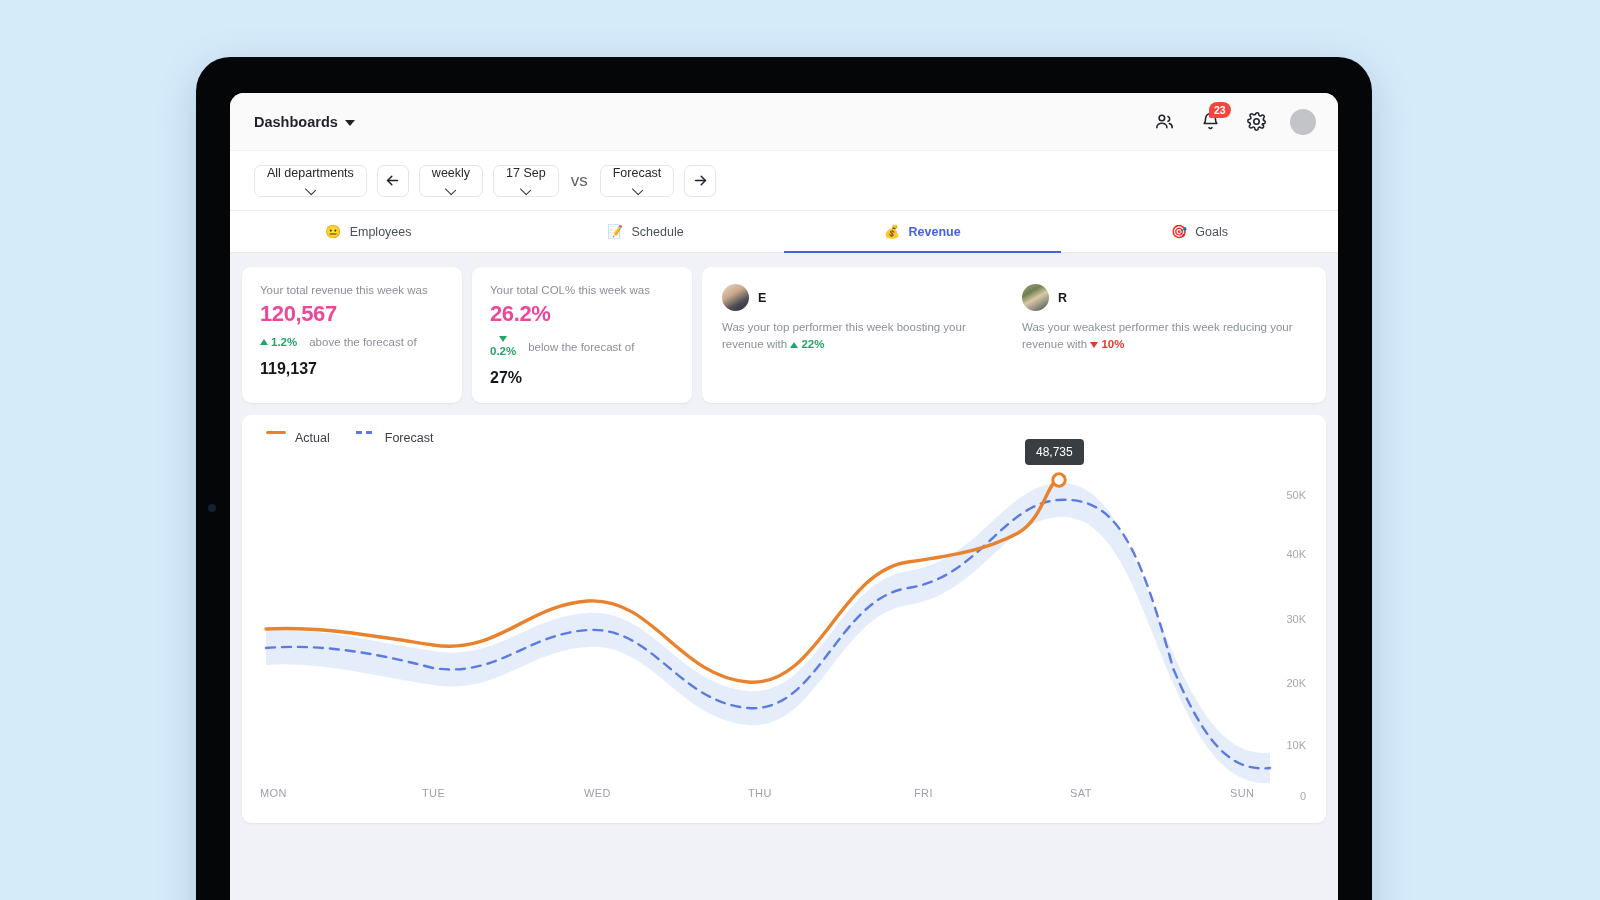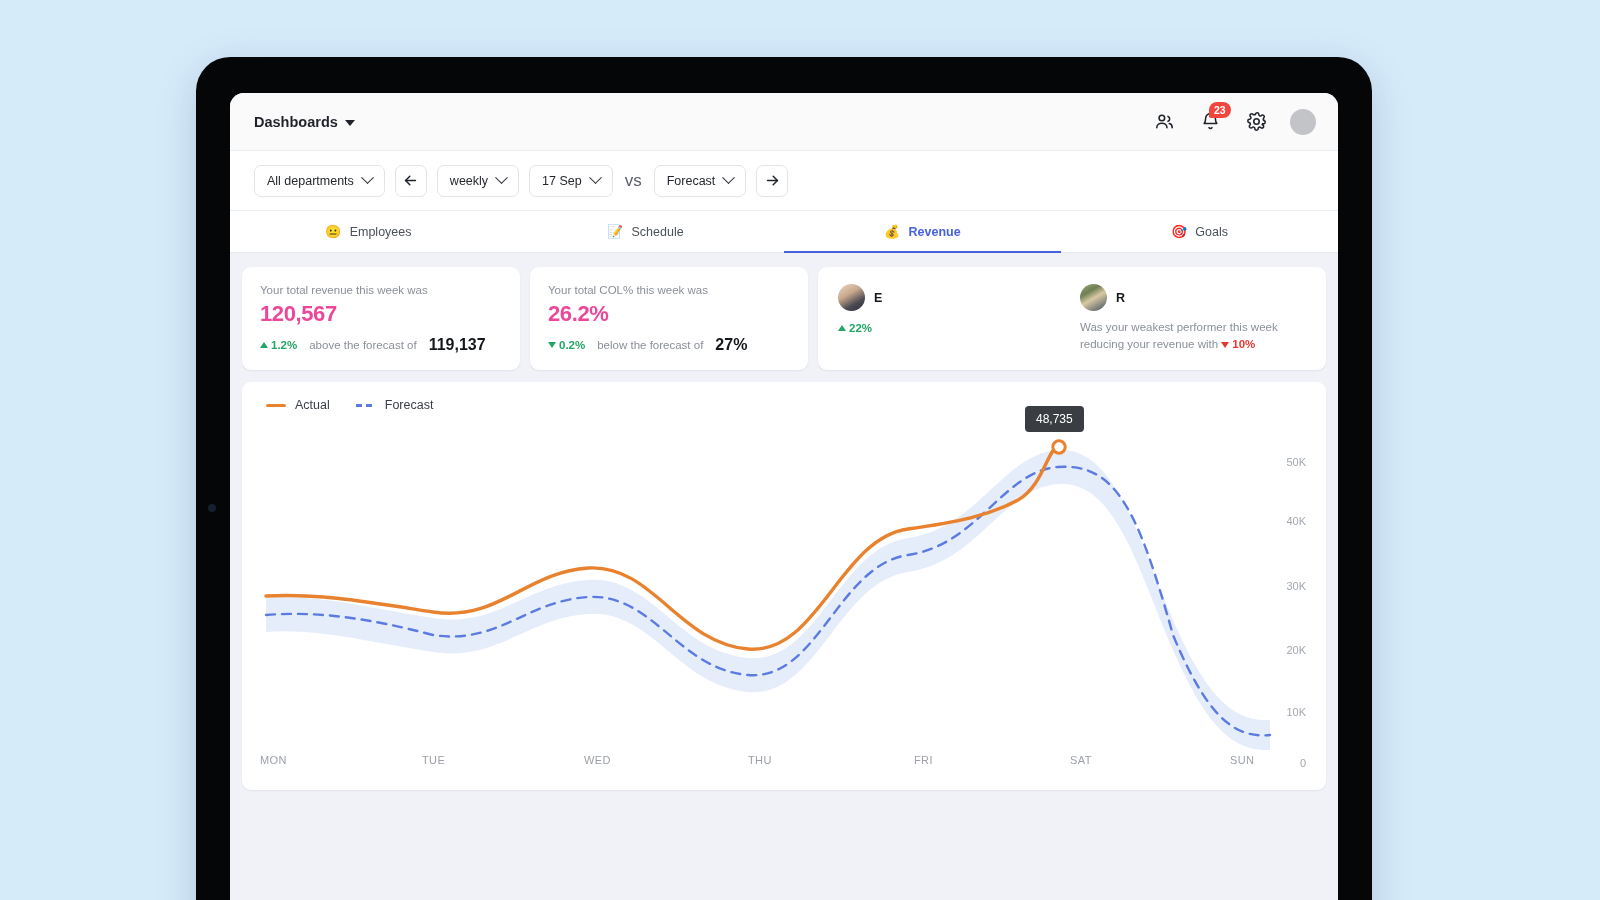--- a/index.html
+++ b/index.html
@@ -91,20 +91,21 @@
   .pill {
     height: 32px;
     border: 1px solid #E2E4E9;
     border-radius: 7px;
     background: #fff;
     display: flex; align-items: center; gap: 9px;
     padding: 0 12px;
     font-size: 12.5px; color: #25292F;
     cursor: pointer;
     white-space: nowrap;
+    flex-direction: column;
   }
   .chev {
     width: 9px; height: 9px;
     border-right: 1.6px solid #32363C;
     border-bottom: 1.6px solid #32363C;
     transform: rotate(45deg) translate(-2px,-2px);
   }
   .sq-btn {
     width: 32px; height: 32px;
     border: 1px solid #E2E4E9;
@@ -140,48 +141,48 @@
 
   
   .content { padding: 14px 12px 0 12px; }
 
   .kpi-row { display: flex; gap: 10px; }
   .card {
     background: #fff;
     border-radius: 9px;
     box-shadow: 0 1px 2px rgba(25,35,60,.07);
   }
-  .kpi-card { width: 278px; padding: 17px 18px 16px 18px; }
+  .kpi-card { width: 220px; padding: 17px 18px 16px 18px; }
   .kpi-label { font-size: 11.5px; color: #8A9099; margin-bottom: 5px; }
   .kpi-value { font-size: 22px; font-weight: bold; color: #ec4899; letter-spacing: -.4px; margin-bottom: 9px; }
   .kpi-foot { font-size: 11.5px; color: #8A9099; display: flex; align-items: center; gap: 12px; flex-wrap: wrap; }
   .kpi-foot b { color: #14181D; font-size: 16px; }
   .delta { font-weight: bold; display: inline-flex; align-items: center; gap: 3px; }
   .delta.up { color: #22A565; }
-  .delta.down-green { color: #22A565; }
+  .delta.down-green { color: #22A565; flex-direction: column; }
   .delta.down-red { color: #E23A32; }
   .tri-up { width:0;height:0;border-left:4.5px solid transparent;border-right:4.5px solid transparent;border-bottom:6px solid currentColor; }
   .tri-down { width:0;height:0;border-left:4.5px solid transparent;border-right:4.5px solid transparent;border-top:6px solid currentColor; }
 
   .perf-card { flex: 1; padding: 17px 20px 16px 20px; display: flex; gap: 16px; }
   .perf { flex: 1; }
   .perf-head { display: flex; align-items: center; gap: 9px; margin-bottom: 8px; }
   .perf-avatar {
     width: 27px; height: 27px; border-radius: 50%;
     background: #cfd3d8; overflow: hidden; position: relative; flex: none;
   }
   .perf-avatar.a1 { background: linear-gradient(150deg,#e9d8c9 0%,#caa88c 38%,#4a4a52 70%,#2e2e36 100%); }
   .perf-avatar.a2 { background: linear-gradient(150deg,#9fae7e 0%,#6f7f52 30%,#d9c9a4 52%,#3b4a5a 100%); }
   .perf-name { font-size: 12.5px; font-weight: bold; color: #14181D; }
   .perf-text { font-size: 11.5px; color: #8A9099; line-height: 1.45; }
 
   
   .chart-card { margin-top: 12px; padding: 16px 16px 10px 16px; position: relative; height: 408px; }
   .legend { display: flex; align-items: center; gap: 26px; padding-left: 8px; }
-  .legend-item { display: flex; align-items: center; gap: 9px; font-size: 12.5px; color: #3A4048; cursor: pointer; }
+  .legend-item { display: flex; gap: 9px; font-size: 12.5px; color: #3A4048; cursor: pointer; }
   .lg-solid { width: 20px; height: 3px; border-radius: 2px; background: #E8822E; }
   .lg-dash { width: 20px; height: 3px; background: repeating-linear-gradient(to right,#5B7BE0 0 6px,transparent 6px 10px); }
 
   .plot-wrap { position: relative; height: 330px; margin-top: 8px; }
   .plot-svg { position: absolute; left: 0; top: 0; }
 
   .ylabel {
     position: absolute; right: 4px;
     font-size: 11px; color: #A3A8B0;
     text-align: right; width: 40px;
@@ -334,20 +335,21 @@
           </div>
 
           <div class="card perf-card">
 
             <div class="perf">
               <div class="perf-head">
                 <div class="perf-avatar a1"></div>
                 <div class="perf-name">E</div>
               </div>
               <div class="perf-text">
+                <span>Was your top performer this week boosting your revenue with</span>
                 <span class="delta up">
                   <span class="tri-up"></span>
                   <span>22%</span>
                 </span>
               </div>
             </div>
 
             <div class="perf">
               <div class="perf-head">
                 <div class="perf-avatar a2"></div>

